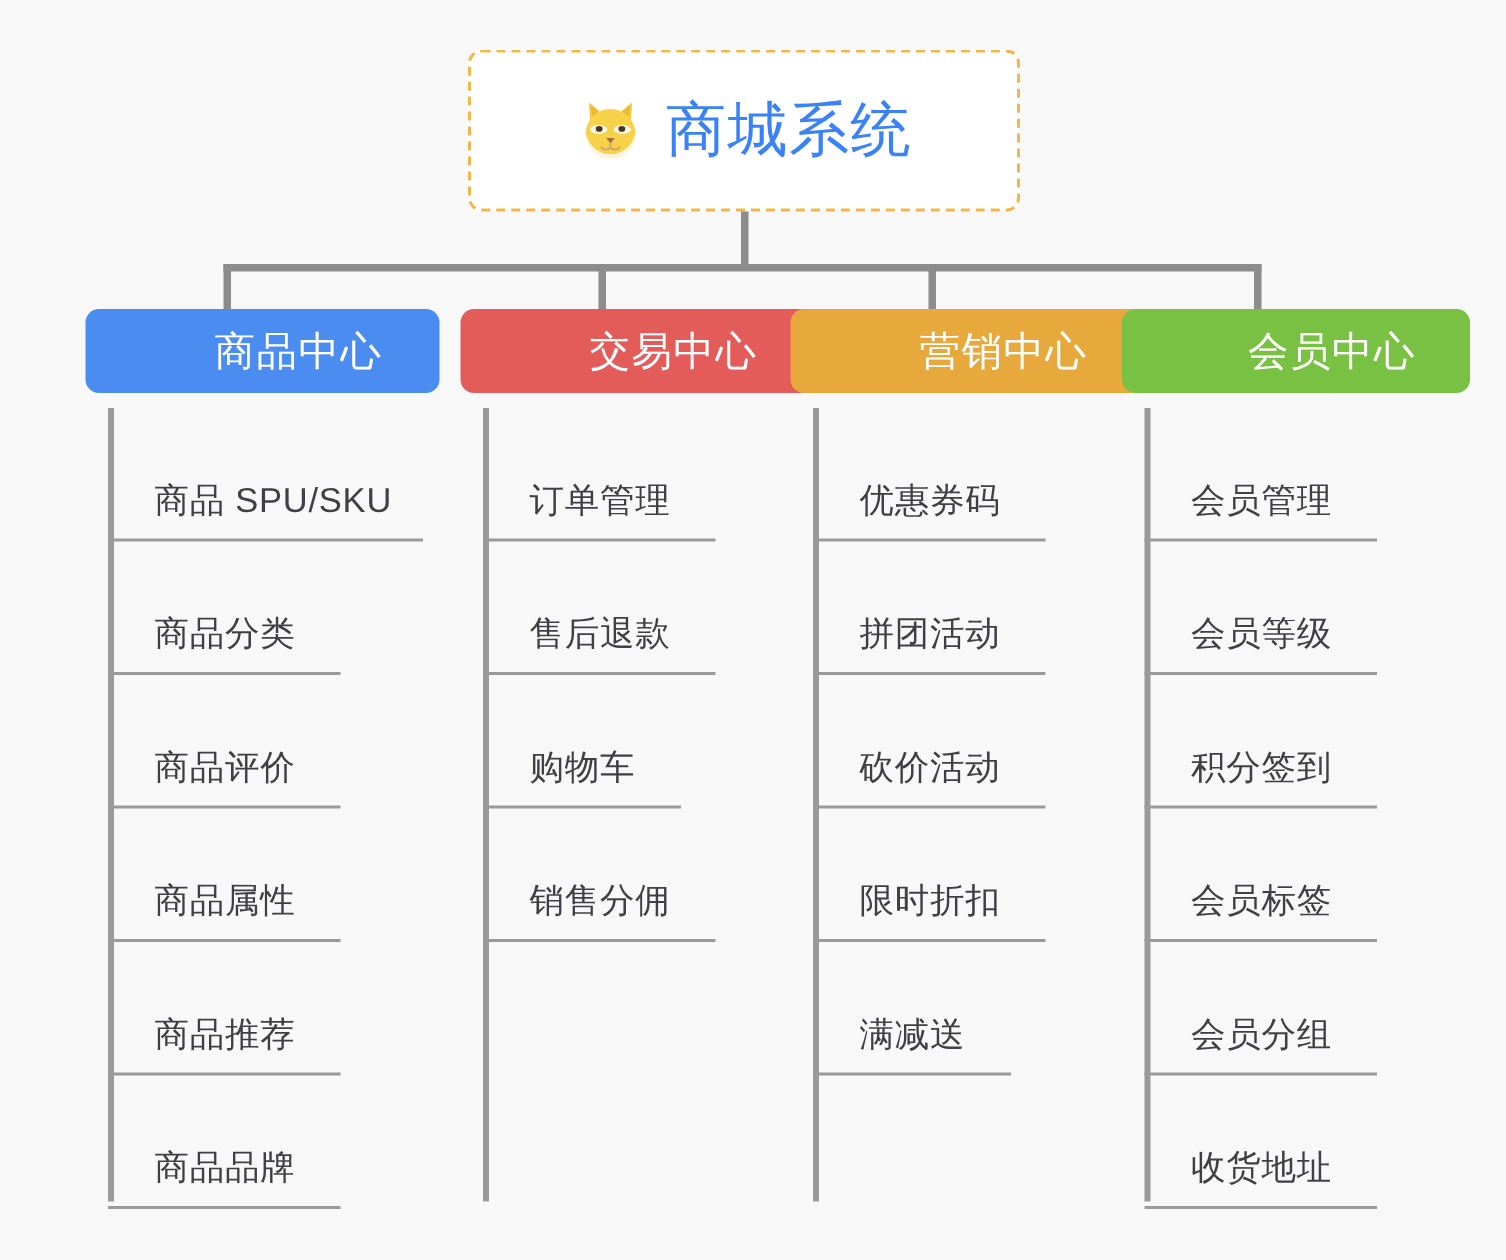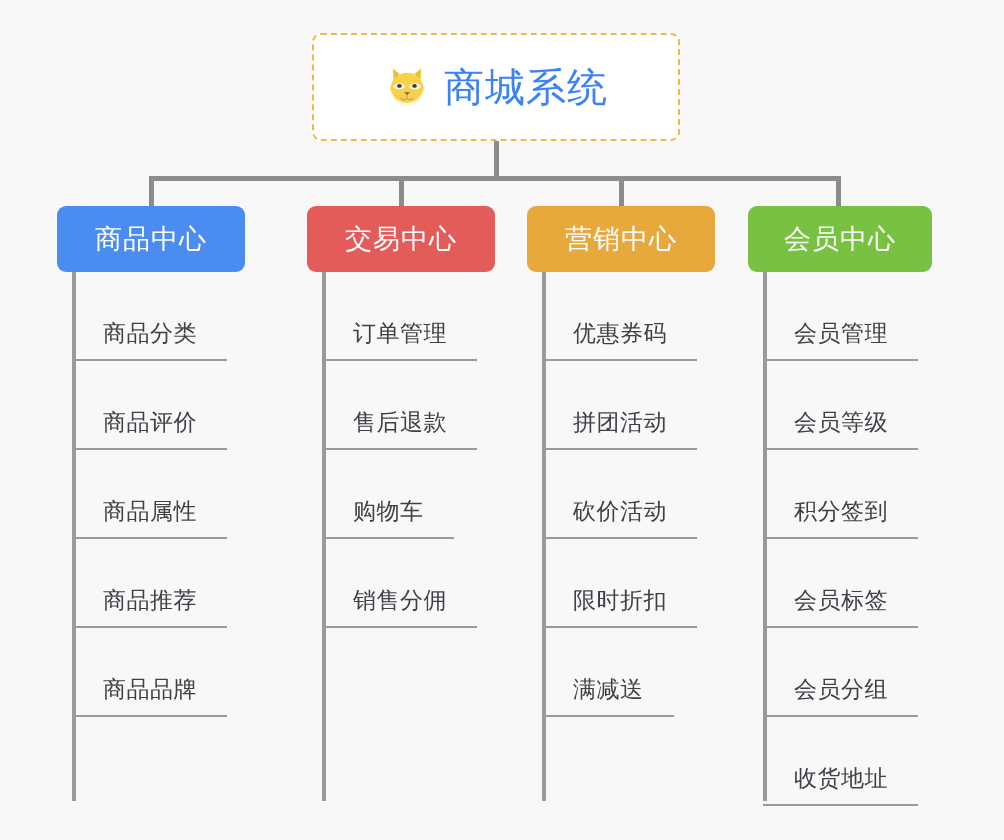--- a/index.html
+++ b/index.html
@@ -62,29 +62,30 @@
   .column {
     position: absolute;
     top: 206px;
     width: 220px;
     height: 610px;
   }
   .col-header {
     position: absolute;
     left: 0;
     top: 0;
-    height: 66px;
+    height: 56px;
     border-radius: 9px;
     display: flex;
     align-items: center;
     justify-content: center;
     color: #ffffff;
     font-size: 27px;
     letter-spacing: 1px;
     white-space: nowrap;
+    padding-left: 48px;
   }
   .col-spine {
     position: absolute;
     left: 15px;
     top: 66px;
     width: 4px;
     background: #9a9a9a;
   }
   .leaf-list {
     position: absolute;
@@ -149,20 +150,24 @@
   <div class="conn conn-v" style="left:619px; top:176px; width:5px; height:32px;"></div>
   <div class="conn conn-v" style="left:836px; top:176px; width:5px; height:32px;"></div>
 
   <div class="column" style="left:57px;">
     <div class="col-header" style="width:188px; background:#4a8cf0;">
       <span>商品中心</span>
     </div>
     <div class="col-spine" style="height:529px;"></div>
     <div class="leaf-list">
       <div class="leaf-item">
+        <span class="leaf-label">商品 SPU/SKU</span>
+        <span class="leaf-rule" style="width:210px;"></span>
+      </div>
+      <div class="leaf-item">
         <span class="leaf-label">商品分类</span>
         <span class="leaf-rule" style="width:155px;"></span>
       </div>
       <div class="leaf-item">
         <span class="leaf-label">商品评价</span>
         <span class="leaf-rule" style="width:155px;"></span>
       </div>
       <div class="leaf-item">
         <span class="leaf-label">商品属性</span>
         <span class="leaf-rule" style="width:155px;"></span>

